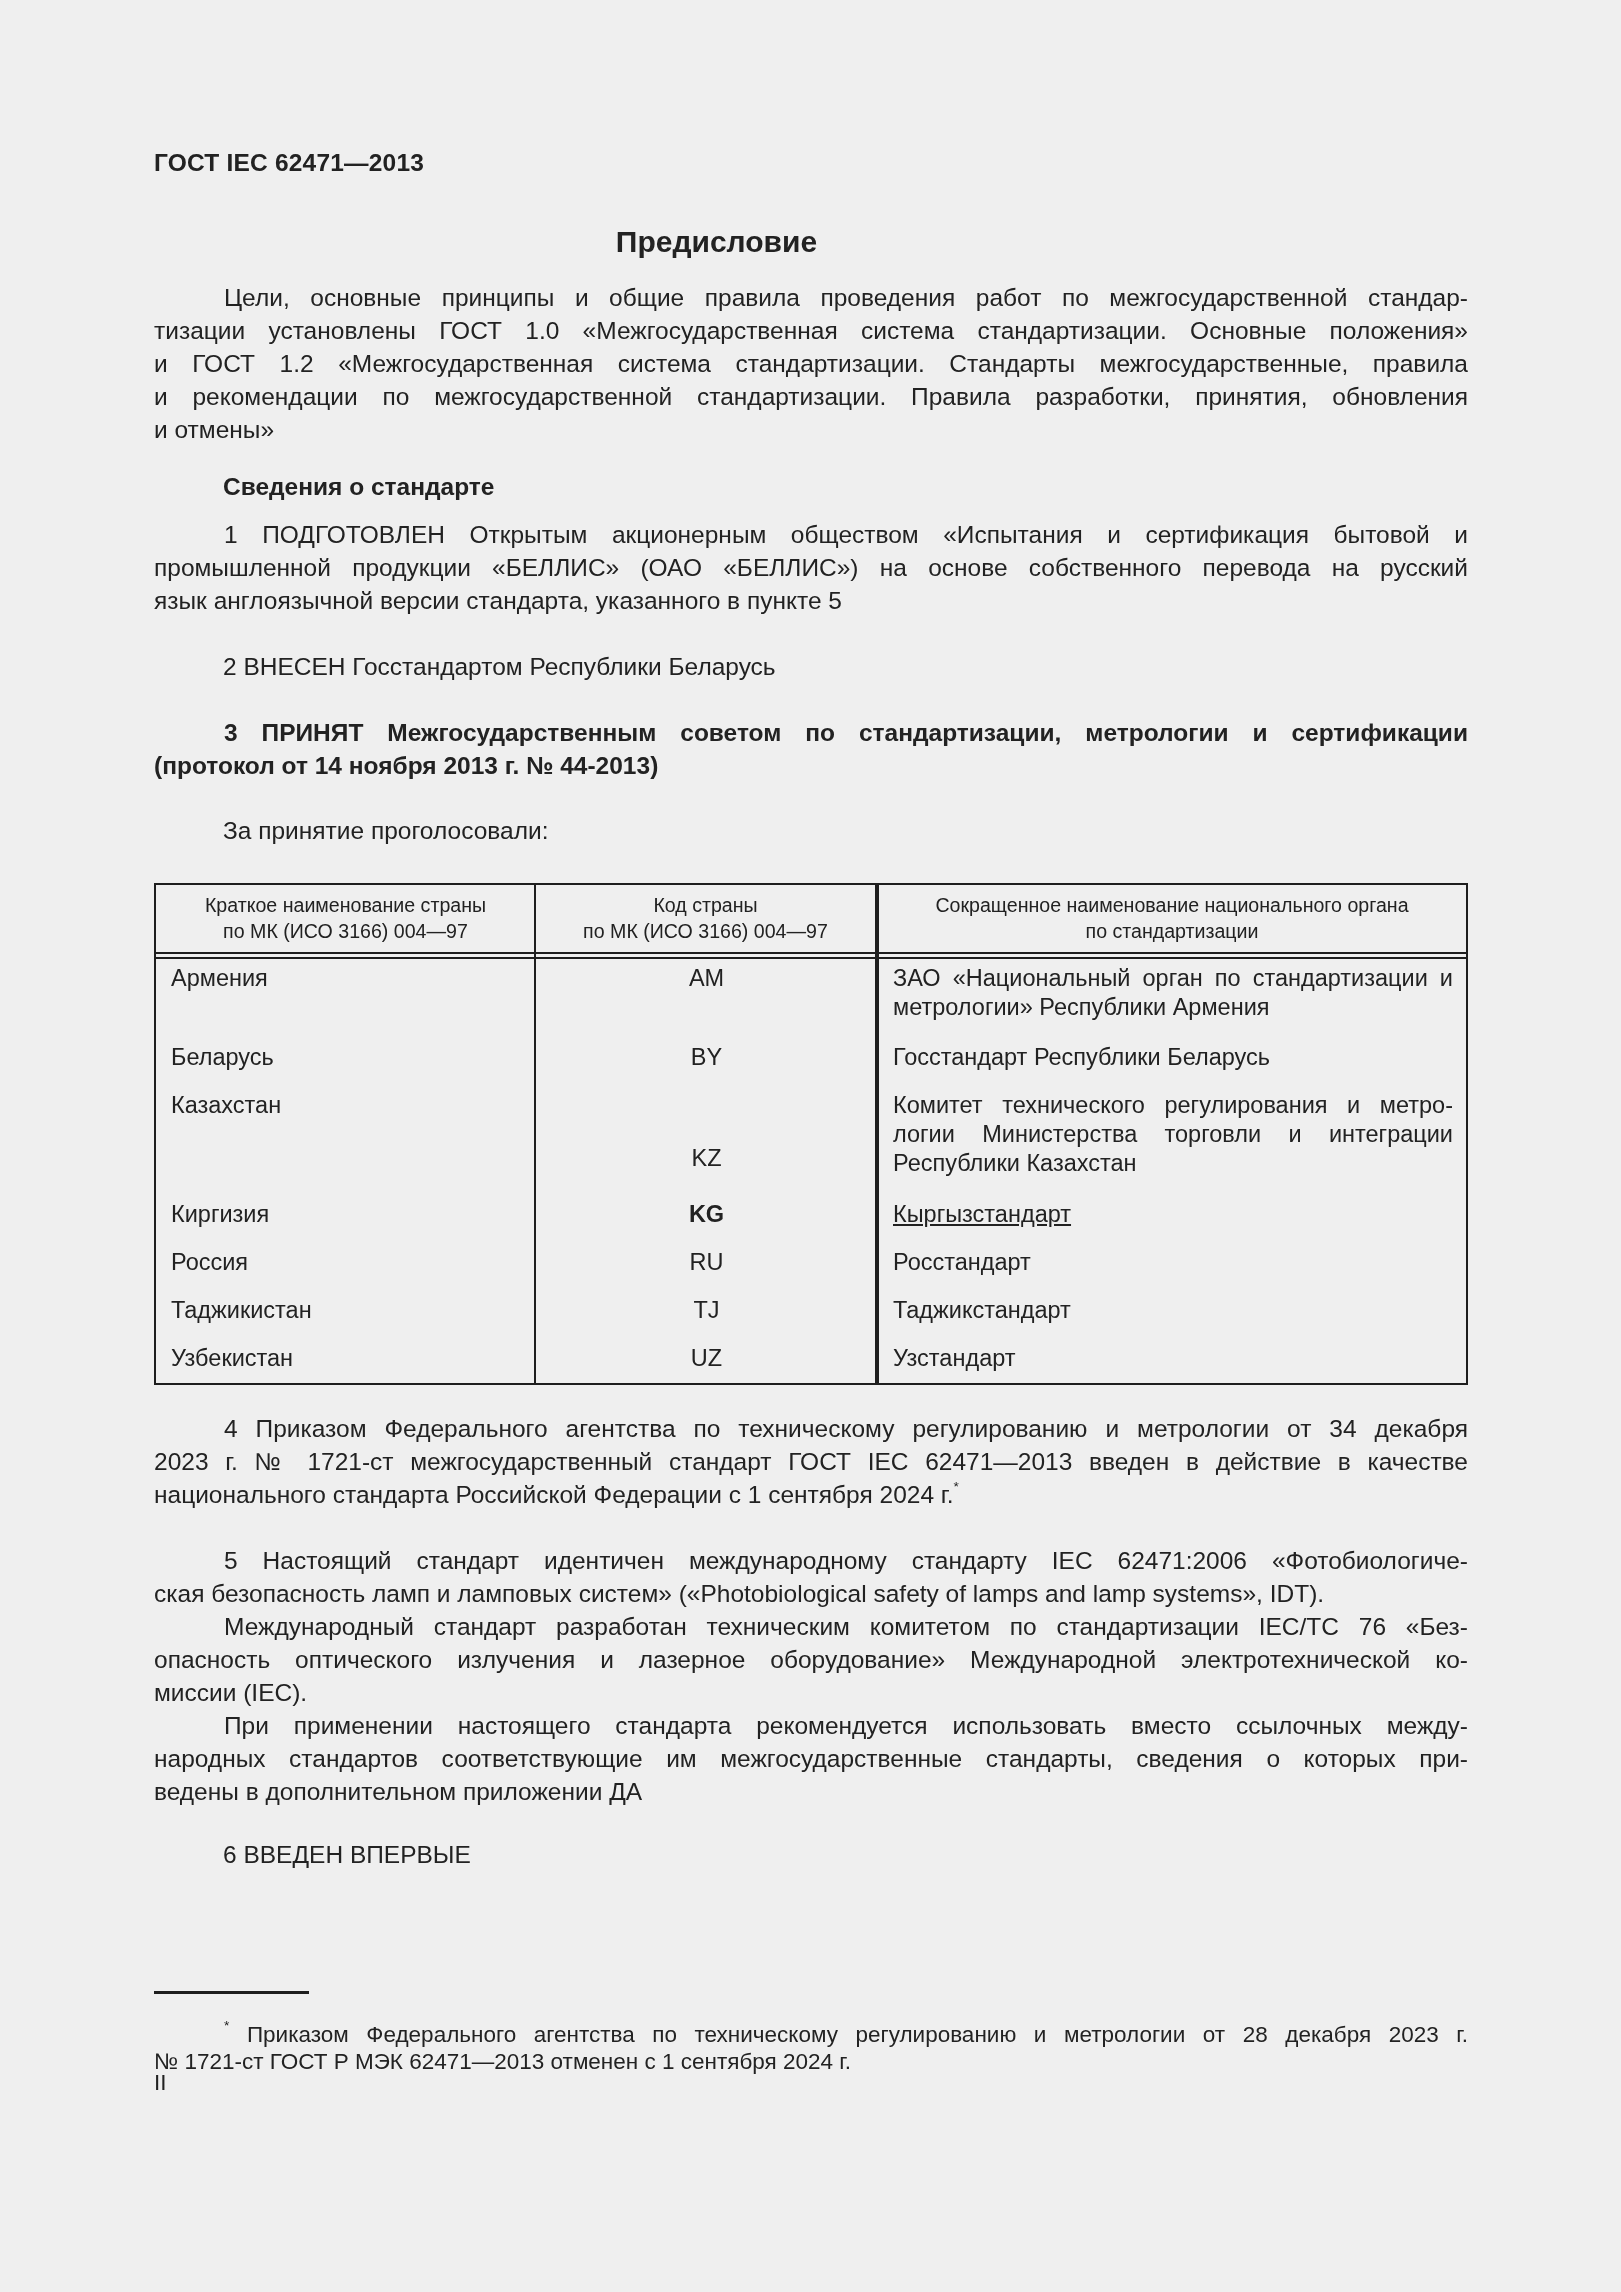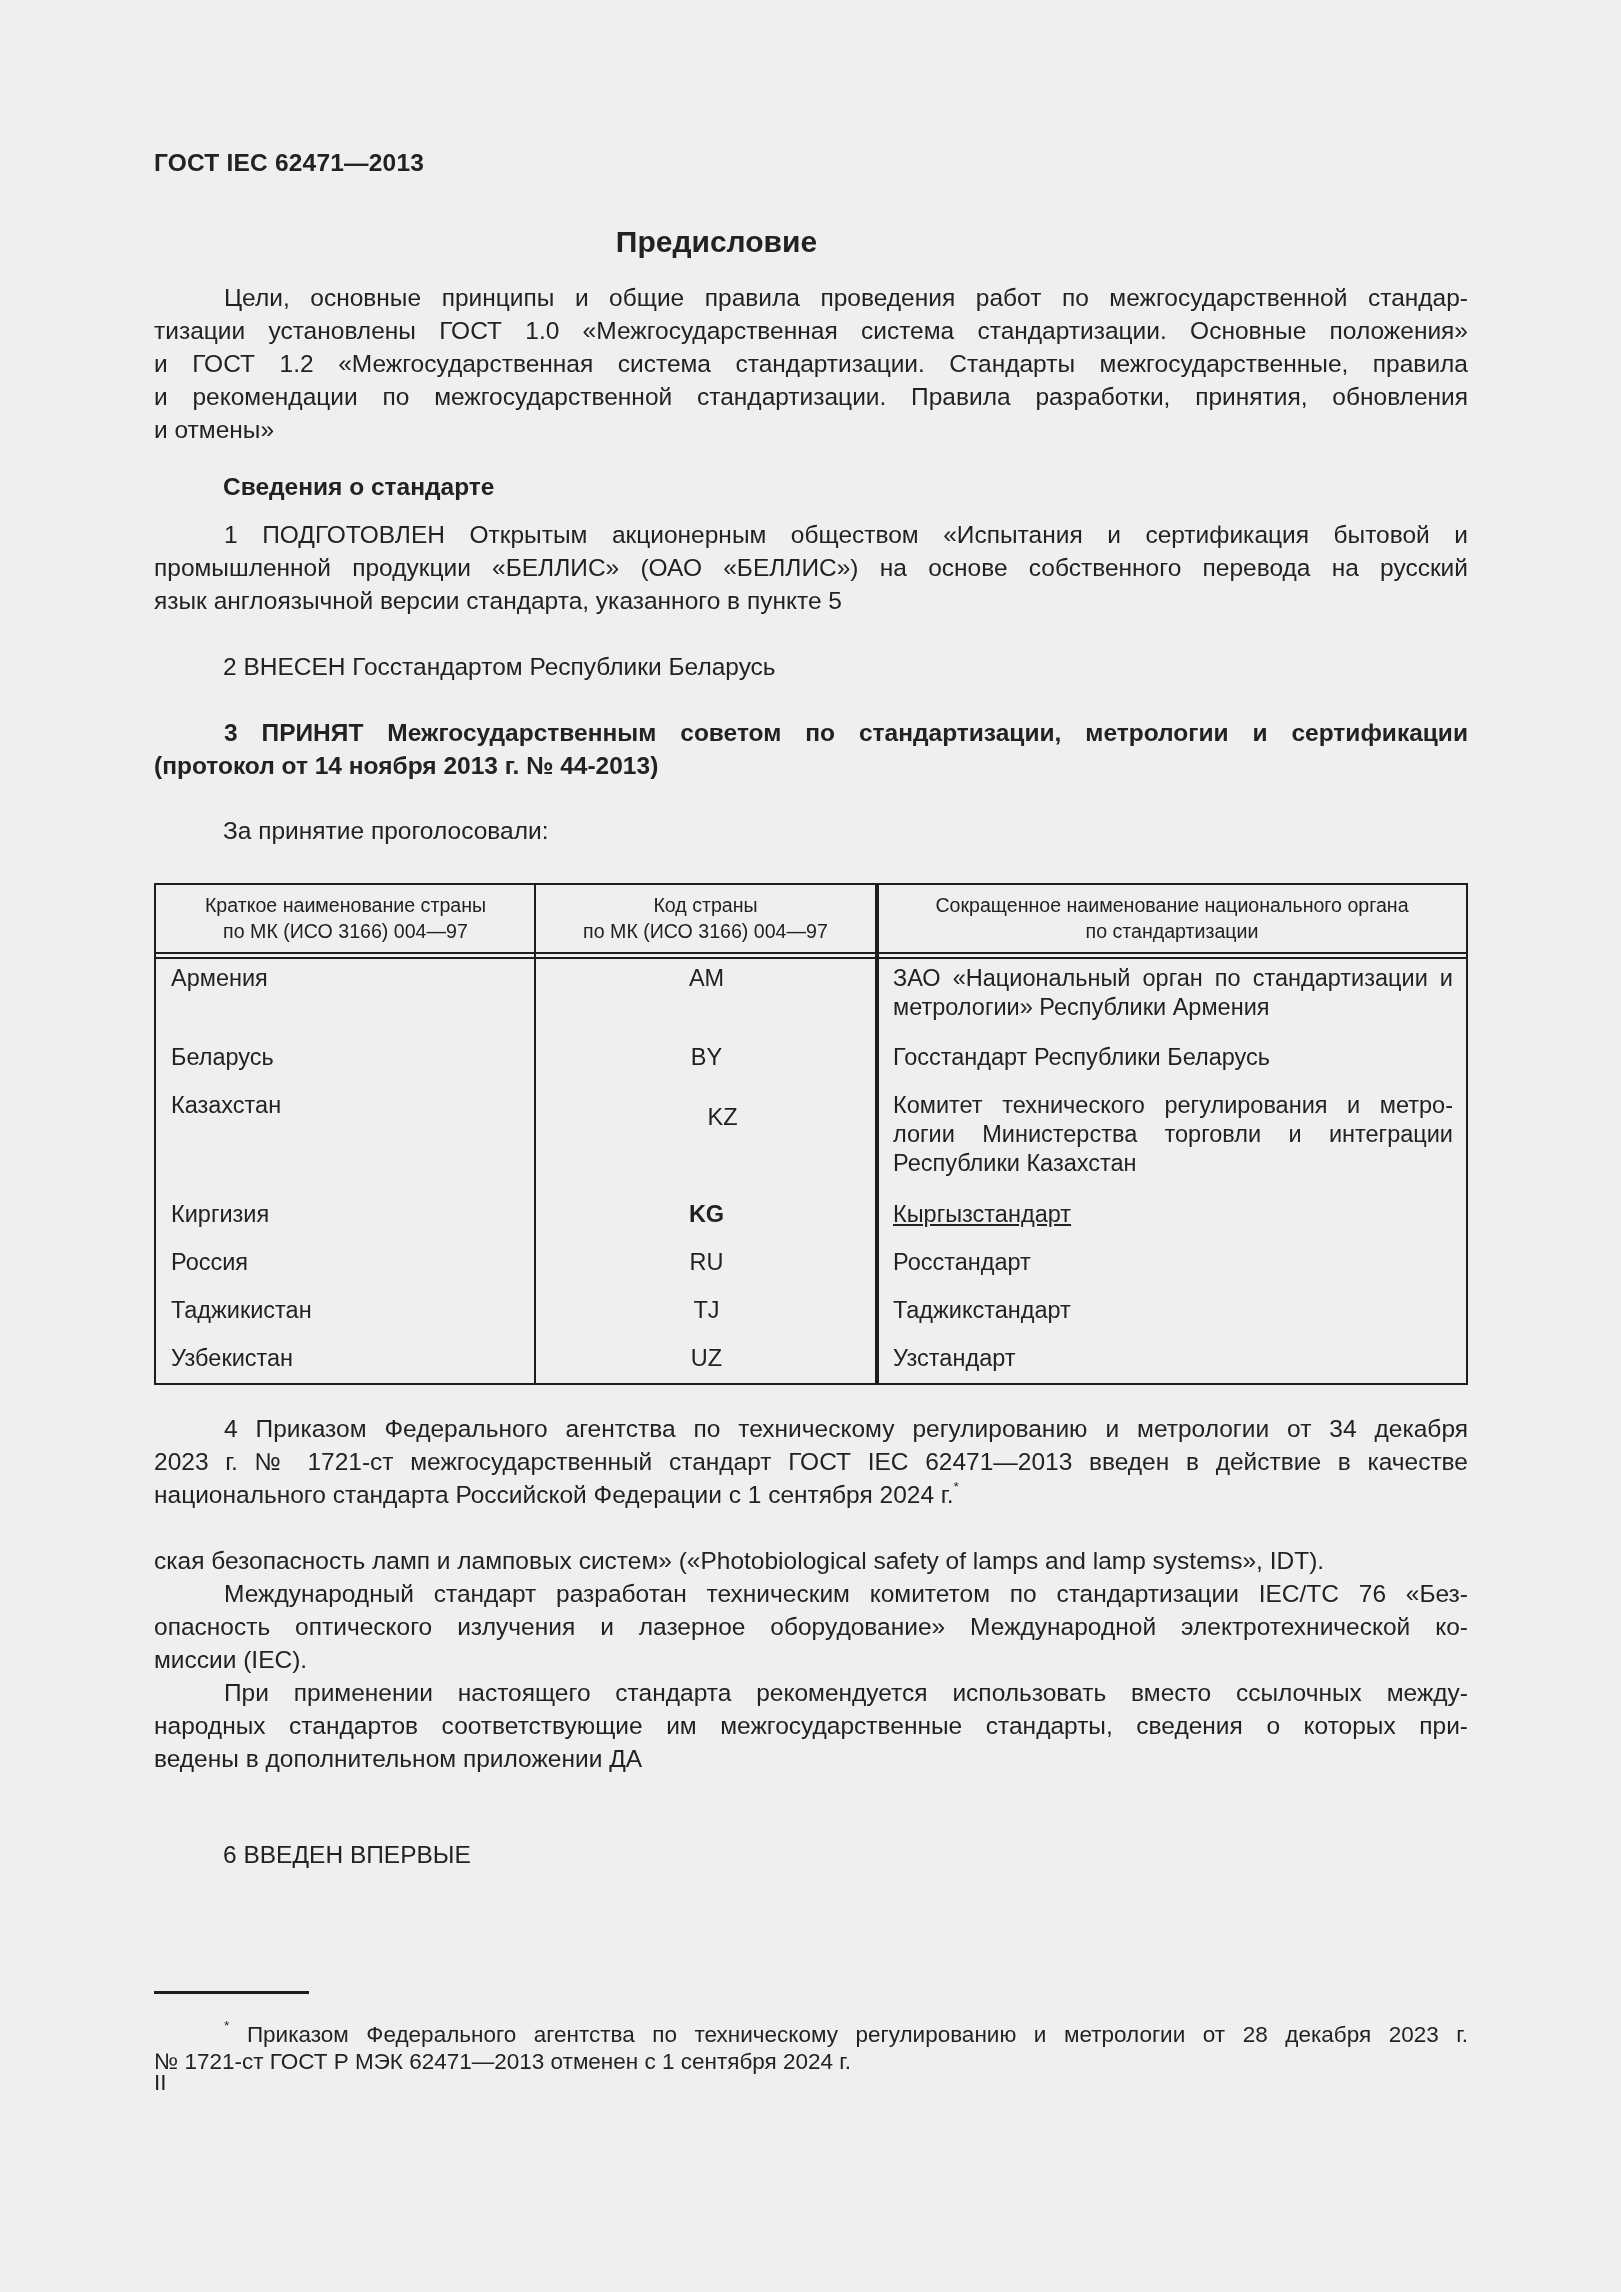--- a/index.html
+++ b/index.html
@@ -96,21 +96,21 @@
 <div class="abs td c3" style="top:964px;">
   <span class="ln">ЗАО «Национальный орган по стандартизации и</span>
   <span class="ln last">метрологии» Республики Армения</span>
 </div>
 
 <div class="abs td c1" style="top:1043px;">Беларусь</div>
 <div class="abs td c2" style="top:1043px;">BY</div>
 <div class="abs td c3" style="top:1043px;">Госстандарт Республики Беларусь</div>
 
 <div class="abs td c1" style="top:1091px;">Казахстан</div>
-<div class="abs td c2" style="top:1103px;padding-left:16px;">KZ</div>
+<div class="abs td c2" style="top:1144px;">KZ</div>
 <div class="abs td c3" style="top:1091px;">
   <span class="ln">Комитет технического регулирования и метро-</span>
   <span class="ln">логии Министерства торговли и интеграции</span>
   <span class="ln last">Республики Казахстан</span>
 </div>
 
 <div class="abs td c1" style="top:1200px;">Киргизия</div>
 <div class="abs td c2" style="top:1200px;font-weight:bold;">KG</div>
 <div class="abs td c3" style="top:1200px;text-decoration:underline;">Кыргызстандарт</div>
 
@@ -126,20 +126,21 @@
 <div class="abs td c2" style="top:1344px;">UZ</div>
 <div class="abs td c3" style="top:1344px;">Узстандарт</div>
 
 <div class="abs para" style="top:1412px;">
   <span class="ln ind">4  Приказом Федерального агентства по техническому регулированию и метрологии от 34 декабря</span>
   <span class="ln">2023 г. № 1721-ст межгосударственный стандарт ГОСТ IEC 62471—2013 введен в действие в качестве</span>
   <span class="ln last"><span>национального стандарта Российской Федерации с 1 сентября 2024 г.</span><sup>*</sup></span>
 </div>
 
 <div class="abs para" style="top:1544px;">
+  <span class="ln ind">5  Настоящий стандарт идентичен международному стандарту IEC 62471:2006 «Фотобиологиче-</span>
   <span class="ln last">ская безопасность ламп и ламповых систем» («Photobiological safety of lamps and lamp systems», IDT).</span>
   <span class="ln ind">Международный стандарт разработан техническим комитетом по стандартизации IEC/TC 76 «Без-</span>
   <span class="ln">опасность оптического излучения и лазерное оборудование» Международной электротехнической ко-</span>
   <span class="ln last">миссии (IEC).</span>
   <span class="ln ind">При применении настоящего стандарта рекомендуется использовать вместо ссылочных между-</span>
   <span class="ln">народных стандартов соответствующие им межгосударственные стандарты, сведения о которых при-</span>
   <span class="ln last">ведены в дополнительном приложении ДА</span>
 </div>
 
 <div class="abs single" style="top:1841px;">6  ВВЕДЕН ВПЕРВЫЕ</div>

